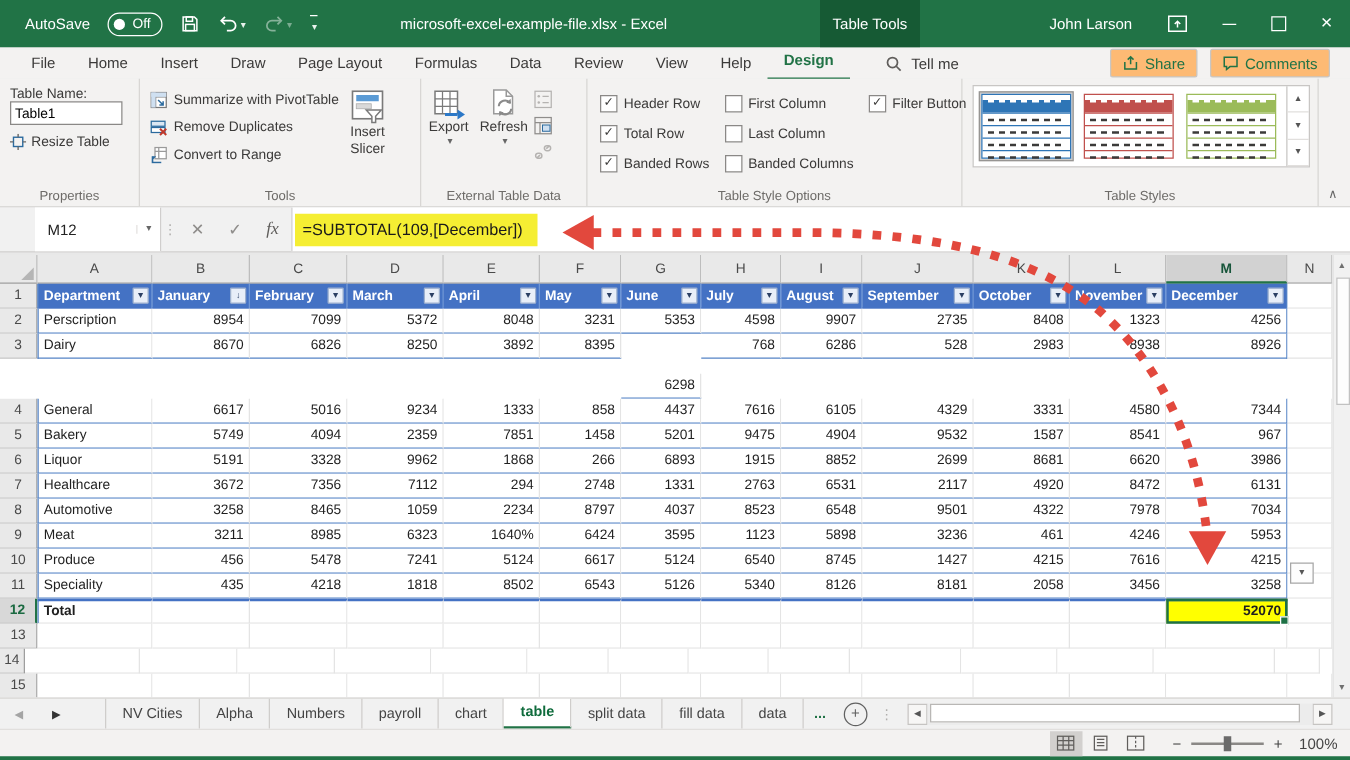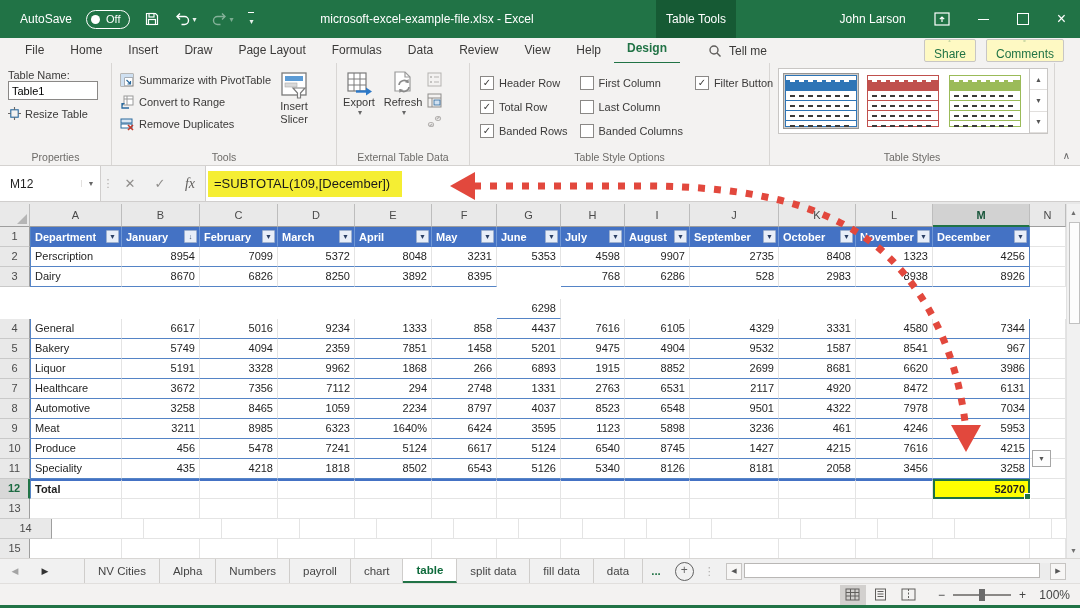--- a/index.html
+++ b/index.html
@@ -22,21 +22,21 @@
   .winbox{width:10px;height:10px;border:1px solid #fff;display:inline-block;}
   .minline{width:11px;border-top:1px solid #fff;display:inline-block;}
   .xglyph{font-size:16px;line-height:16px;}
   
   #menubar{position:absolute;left:0;top:38px;width:1080px;height:25px;background:#f3f2f1;display:flex;align-items:center;font-size:12px;color:#3b3a39;}
   #menu-tabs{display:flex;align-items:center;height:25px;margin-left:12px;}
   .mtab{padding:0 13px;height:25px;line-height:25px;cursor:default;}
   .mtab.active{color:#217346;font-weight:bold;border-bottom:3px solid #217346;line-height:22px;}
   .tellme{display:flex;align-items:center;gap:7px;margin-left:28px;color:#3b3a39;}
   .mb-right{margin-left:auto;display:flex;align-items:center;gap:10px;padding-right:16px;}
-  .pillbtn{display:flex;align-items:center;gap:5px;border:1px solid #c8c6c4;background:#fef9c3;color:#217346;height:21px;padding:0 9px;border-radius:2px;font-size:12px;flex-direction:column;}
+  .pillbtn{display:flex;align-items:center;gap:5px;border:1px solid #c8c6c4;background:#fdba74;color:#217346;height:21px;padding:0 9px;border-radius:2px;font-size:12px;}
   
   #ribbon{position:absolute;left:0;top:63px;width:1080px;height:103px;background:#f3f2f1;border-bottom:1px solid #d4d2d0;display:flex;font-size:11px;color:#3b3a39;box-sizing:border-box;}
   .rgroup{position:relative;height:102px;border-right:1px solid #d8d6d4;box-sizing:border-box;flex:0 0 auto;}
   .glabel{position:absolute;left:0;right:0;bottom:2px;text-align:center;font-size:10.5px;color:#6d6b68;}
   .g-props{width:112px;padding:6px 8px;box-sizing:border-box;}
   #tname-input{width:82px;height:17px;border:1px solid #8a8886;font-size:11px;padding:0 3px;margin-top:0;font-family:inherit;}
   .resize-row{display:flex;align-items:center;gap:4px;margin-top:7px;}
   .g-tools{width:225px;display:flex;}
   .tool-col{padding:6px 0 0 8px;}
   .tool-row{display:flex;align-items:center;gap:5px;height:22px;white-space:nowrap;}
@@ -55,21 +55,21 @@
   .sw-wrap{padding:2px;}
   .sw-wrap.sel{background:#cfcdcb;border:1px solid #979593;padding:1px;}
   .swatch{width:72px;height:52px;background:#fff;box-sizing:border-box;}
   .sw-stripe{height:20%;box-sizing:border-box;position:relative;}
   .sw-dash{height:2px;margin:4px 4px 0 4px;}
   .gal-arrows{width:17px;border-left:1px solid #c8c6c4;display:flex;flex-direction:column;}
   .gal-arrows div{flex:1;display:flex;align-items:center;justify-content:center;font-size:7px;color:#555;border-bottom:1px solid #e1dfdd;}
   .g-last{flex:1;position:relative;border-right:none;}
   .collapse-chev{position:absolute;right:10px;bottom:4px;font-size:10px;color:#666;}
   
-  #formulabar{position:absolute;left:0;top:166px;width:1080px;height:36px;background:#f1f1f1;display:flex;align-items:stretch;border-bottom:1px solid #d0cecd;box-sizing:border-box;}
+  #formulabar{position:absolute;left:0;top:166px;width:1080px;height:36px;background:#f1f1f1;display:flex;align-items:stretch;border-bottom:1px solid #d0cecd;box-sizing:border-box;padding-left:28px;}
   #namebox{width:100px;background:#fff;border-right:1px solid #d0cecd;display:flex;align-items:center;font-size:12px;color:#222;}
   #namebox .nb-val{flex:1;padding-left:10px;}
   #namebox .nb-dd{width:18px;text-align:center;font-size:7px;color:#666;border-left:1px solid #e3e1df;}
   .fb-dots{width:14px;display:flex;align-items:center;justify-content:center;color:#b0aeac;font-size:11px;}
   .fb-ico{width:30px;display:flex;align-items:center;justify-content:center;color:#8f8d8b;font-size:13px;}
   .fx{font-style:italic;font-family:"Liberation Serif",serif;font-size:14px;color:#5f5d5b;}
   #formula-field{flex:1;background:#fff;border-left:1px solid #d0cecd;display:flex;align-items:center;}
   .f-highlight{background:#f5ee33;font-size:13px;color:#1a1a1a;padding:0 12px 0 6px;height:26px;line-height:26px;margin-left:2px;}
   
   #grid{position:absolute;left:0;top:204px;width:1066px;height:354px;background:#fff;overflow:hidden;}
@@ -259,34 +259,34 @@
               <rect x="1" y="1" width="12" height="12" fill="#fff" stroke="#7a7a7a"></rect>
               <path d="M1 4.5h12M4.5 1v12" stroke="#7a7a7a"></path>
               <rect x="1" y="1" width="12" height="3.5" fill="#cfe0f1"></rect>
               <rect x="1" y="1" width="3.5" height="12" fill="#cfe0f1"></rect>
               <path d="M6.5 7l4 4M10.5 8v3h-3" fill="none" stroke="#2b6a9e" stroke-width="1.2"></path>
             </svg>
           <span>Summarize with PivotTable</span>
         </div>
         <div class="tool-row">
           <svg width="14" height="14" viewBox="0 0 14 14">
+              <rect x="1" y="2" width="11" height="4" fill="#dbe7f3" stroke="#2b6a9e"></rect>
+              <rect x="1" y="7" width="11" height="4" fill="#fff" stroke="#2b6a9e"></rect>
+              <path d="M8 8l5 5M13 8l-5 5" stroke="#c0392b" stroke-width="1.6"></path>
+            </svg>
+          <span>Remove Duplicates</span>
+        </div>
+        <div class="tool-row">
+          <svg width="14" height="14" viewBox="0 0 14 14">
               <rect x="4" y="1" width="9" height="9" fill="#fff" stroke="#9a9a9a"></rect>
               <path d="M4 4h9M7 1v9" stroke="#9a9a9a"></path>
               <path d="M9 13H2V8" fill="none" stroke="#2b6a9e" stroke-width="1.3"></path>
               <path d="M2 8l3 0-3 3z" fill="#2b6a9e"></path>
             </svg>
           <span>Convert to Range</span>
-        </div>
-        <div class="tool-row">
-          <svg width="14" height="14" viewBox="0 0 14 14">
-              <rect x="1" y="2" width="11" height="4" fill="#dbe7f3" stroke="#2b6a9e"></rect>
-              <rect x="1" y="7" width="11" height="4" fill="#fff" stroke="#2b6a9e"></rect>
-              <path d="M8 8l5 5M13 8l-5 5" stroke="#c0392b" stroke-width="1.6"></path>
-            </svg>
-          <span>Remove Duplicates</span>
         </div>
       </div>
       <div class="bigbtn">
         <svg width="30" height="30" viewBox="0 0 30 30">
             <rect x="3" y="3" width="24" height="22" fill="#fff" stroke="#7a7a7a" stroke-width="1.3"></rect>
             <rect x="6" y="6" width="18" height="5" fill="#5b9bd5"></rect>
             <rect x="6" y="13" width="12" height="4" fill="#d9d9d9" stroke="#aaa" stroke-width=".6"></rect>
             <path d="M14 18h12l-4.5 5v5h-3v-5z" fill="#fff" stroke="#7a7a7a" stroke-width="1.2"></path>
           </svg>
         <span class="bl">Insert</span>
@@ -743,21 +743,21 @@
           <div class="gc" style="width: 64px;"></div>
           <div class="gc" style="width: 64px;"></div>
           <div class="gc" style="width: 65px;"></div>
           <div class="gc" style="width: 89px;"></div>
           <div class="gc" style="width: 77px;"></div>
           <div class="gc" style="width: 77px;"></div>
           <div class="gc" style="width: 97px;"></div>
           <div class="gc" style="width: 36px;"></div>
         </div>
         <div class="grow">
-          <div class="gc rownum" style="width: 52px;">14</div>
+          <div class="gc rownum" style="width: 20px;">14</div>
           <div class="gc" style="width: 92px;"></div>
           <div class="gc" style="width: 78px;"></div>
           <div class="gc" style="width: 78px;"></div>
           <div class="gc" style="width: 77px;"></div>
           <div class="gc" style="width: 77px;"></div>
           <div class="gc" style="width: 65px;"></div>
           <div class="gc" style="width: 64px;"></div>
           <div class="gc" style="width: 64px;"></div>
           <div class="gc" style="width: 65px;"></div>
           <div class="gc" style="width: 89px;"></div>

